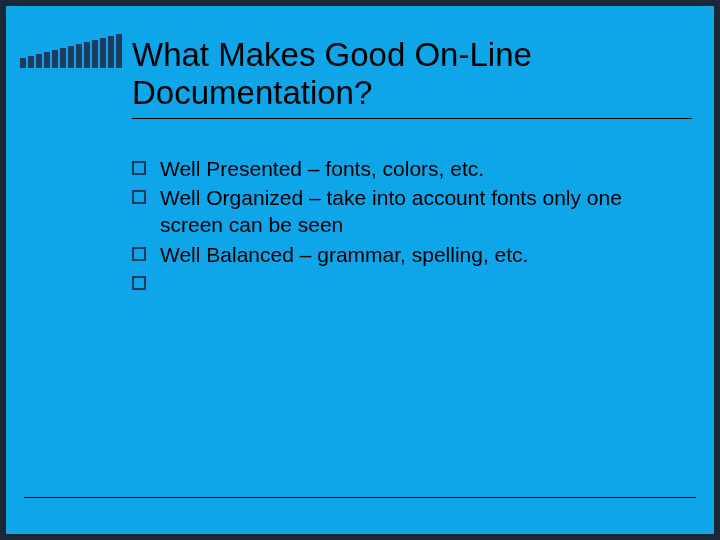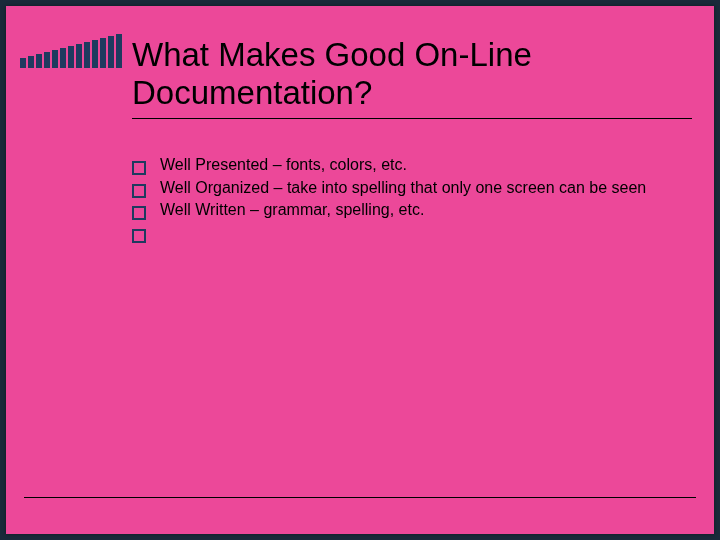--- a/index.html
+++ b/index.html
@@ -8,21 +8,21 @@
     background: #1a2a3a;
     font-family: Arial, Helvetica, sans-serif;
     position: relative;
   }
   .slide-card {
     position: absolute;
     left: 6px;
     top: 6px;
     width: 708px;
     height: 528px;
-    background: #ec4899;
+    background: #0ea5e9;
     box-shadow: 0 0 4px rgba(0,0,0,0.4);
   }
   .decor-bars {
     position: absolute;
     left: 14px;
     top: 28px;
     display: flex;
     align-items: flex-end;
     gap: 2px;
   }
@@ -45,21 +45,21 @@
     margin-bottom: 6px;
   }
   .title-underline {
     border: none;
     border-top: 1px solid #000;
     width: 560px;
     margin-top: 4px;
   }
   .bullets {
     margin-top: 36px;
-    font-size: 16px;
+    font-size: 21px;
     line-height: 1.3;
     color: #000;
     width: 530px;
   }
   .bullet {
     position: relative;
     padding-left: 28px;
     margin-bottom: 2px;
   }
   .bullet .box {
@@ -105,25 +105,25 @@
     <h1 class="title">What Makes Good On-Line Documentation?</h1>
     <hr class="title-underline">
 
     <div class="bullets">
       <div class="bullet">
         <span class="box"></span>
         <span>Well Presented – fonts, colors, etc.</span>
       </div>
       <div class="bullet">
         <span class="box"></span>
-        <span>Well Organized – take into spelling that only one screen can be seen</span>
+        <span>Well Organized – take into account fonts only one screen can be seen</span>
       </div>
       <div class="bullet">
         <span class="box"></span>
-        <span>Well Written – grammar, spelling, etc.</span>
+        <span>Well Balanced – grammar, spelling, etc.</span>
       </div>
       <div class="bullet">
         <span class="box"></span>
       </div>
     </div>
   </div>
 
   <hr class="bottom-rule">
 </div>
 

